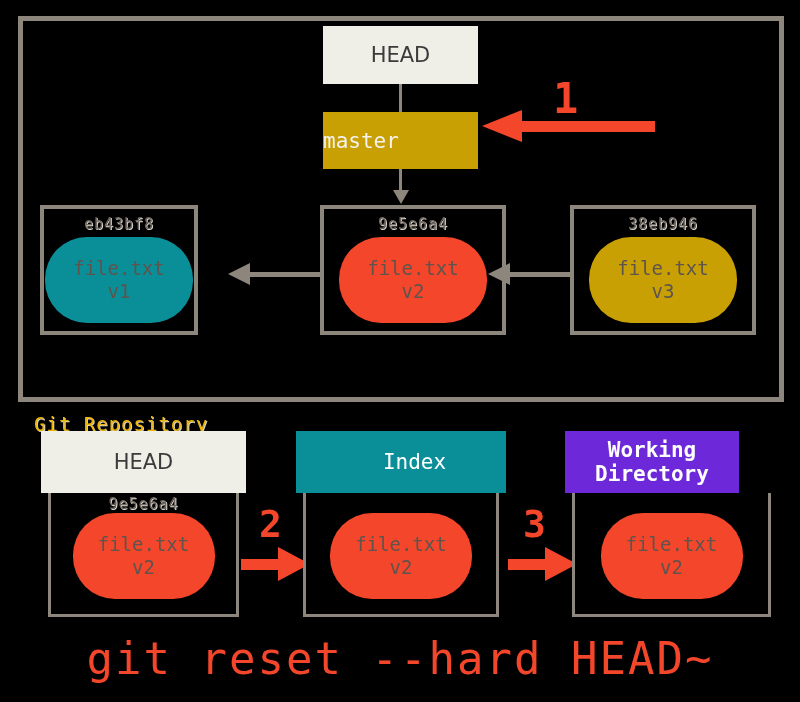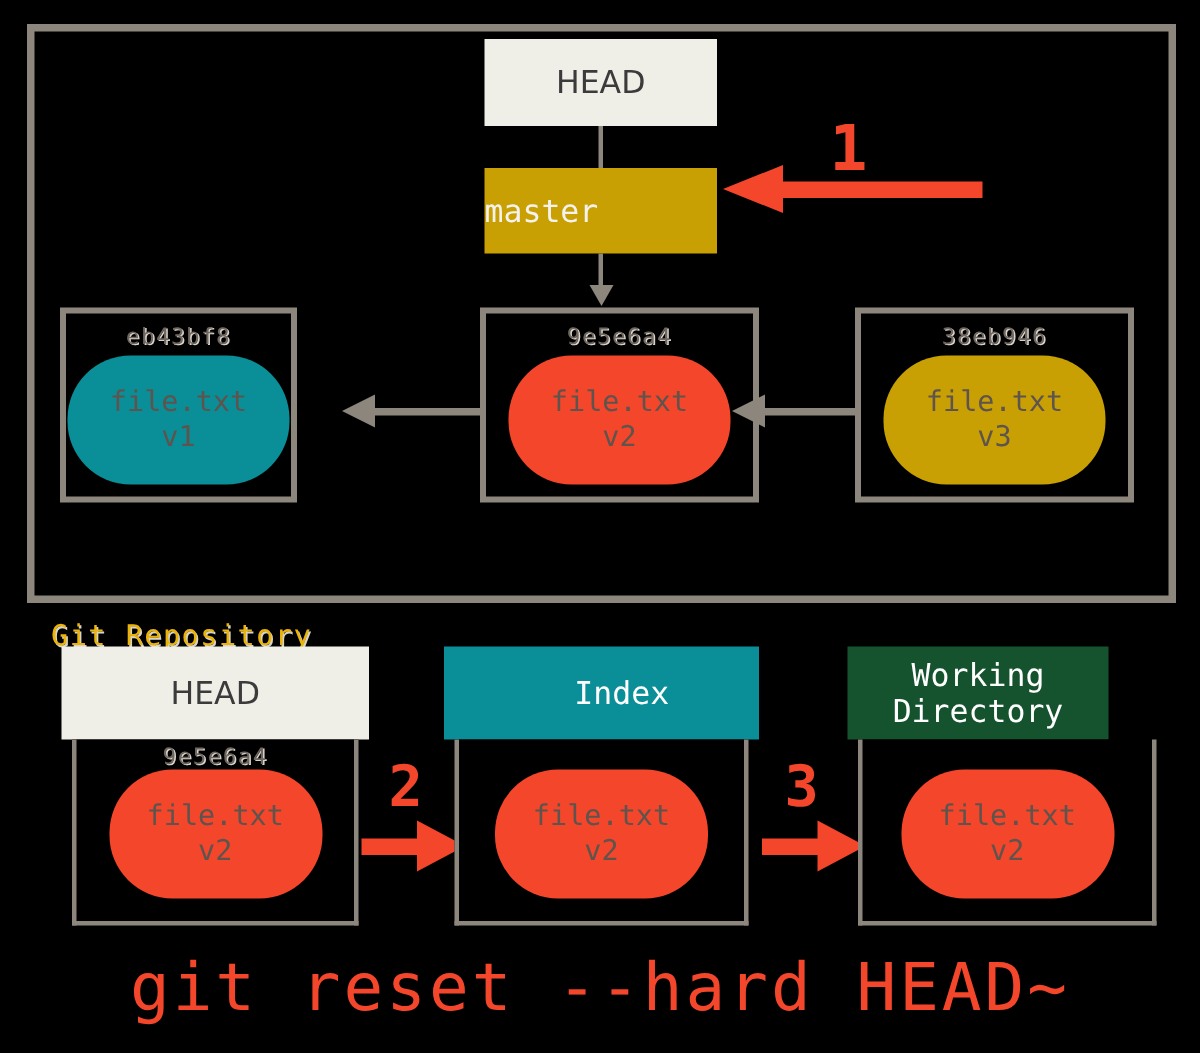--- a/index.html
+++ b/index.html
@@ -185,22 +185,23 @@
     font-family: "DejaVu Sans", sans-serif;
   }
   #index-area-header {
     left: 296px; width: 210px;
     background: #0a8f99;
     color: #ffffff;
     padding-left: 27px;
   }
   #wd-area-header {
     left: 565px; width: 174px;
-    background: #14532d;
+    background: #6d28d9;
     color: #ffffff;
+    font-weight: bold;
   }
 
   .area-body {
     top: 493px;
     height: 124px;
     border: 3px solid #8d867d;
     border-top: none;
     background: #000;
   }
   #head-area-body  { left: 48px;  width: 191px; }

